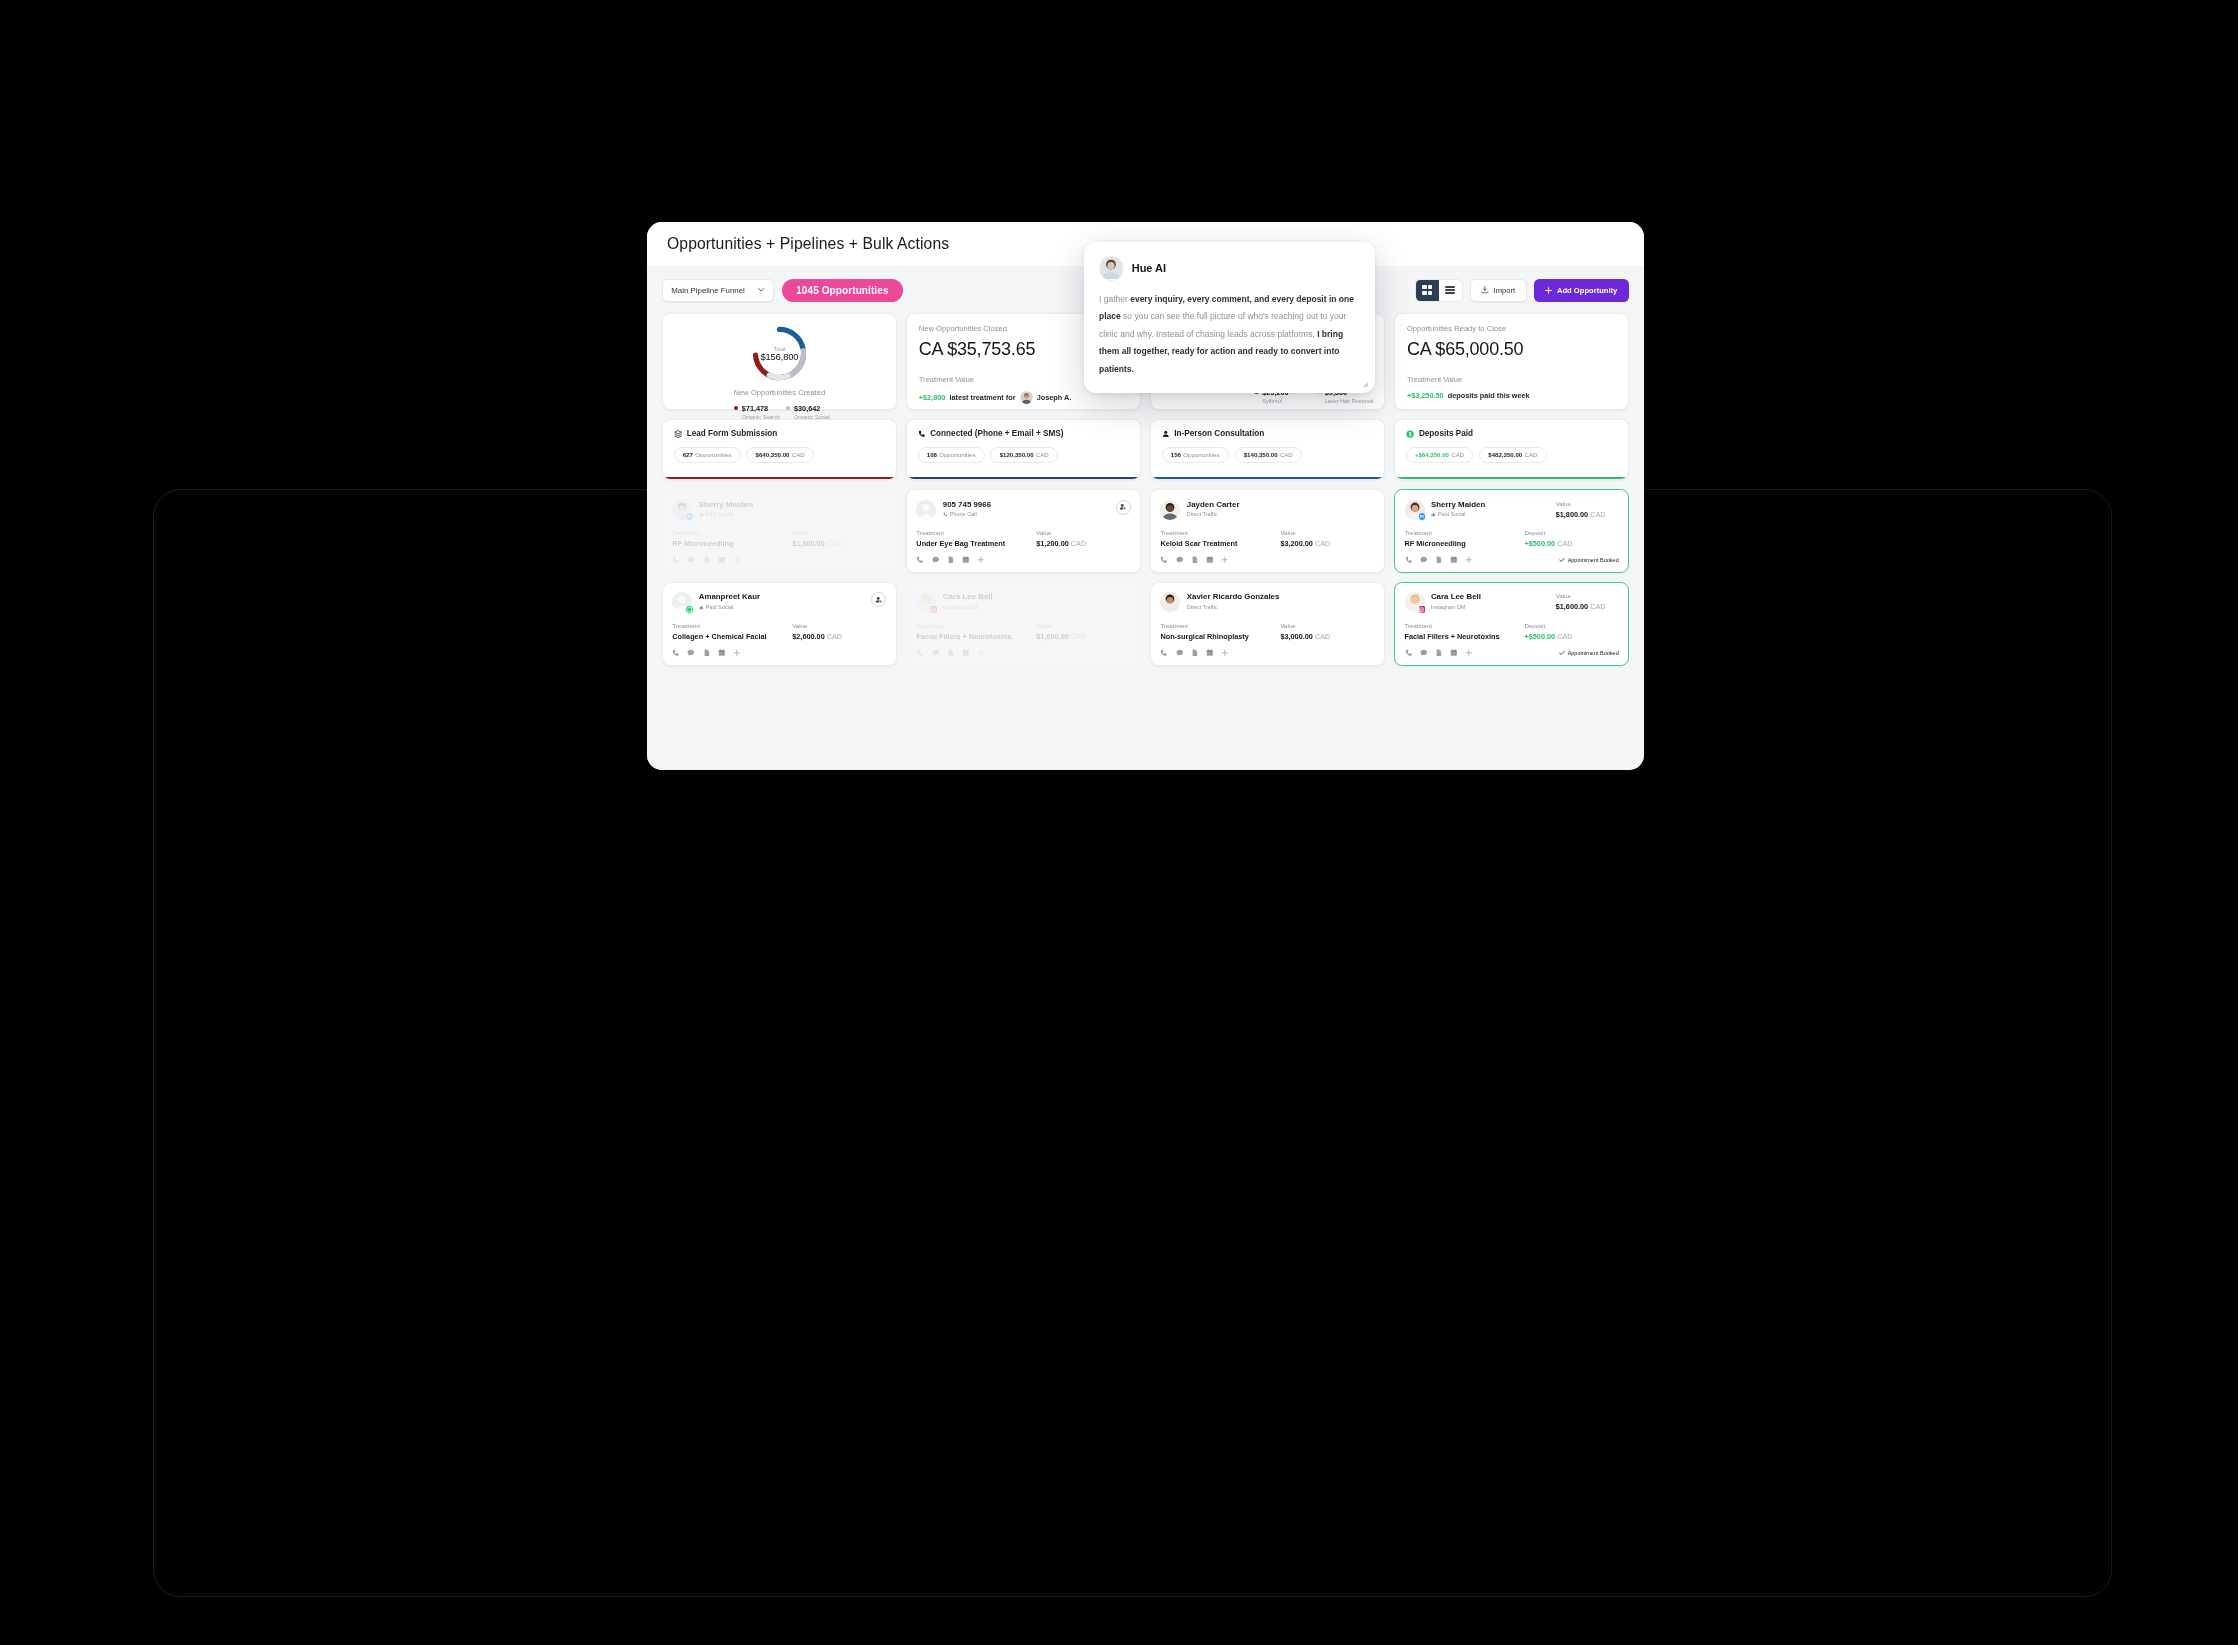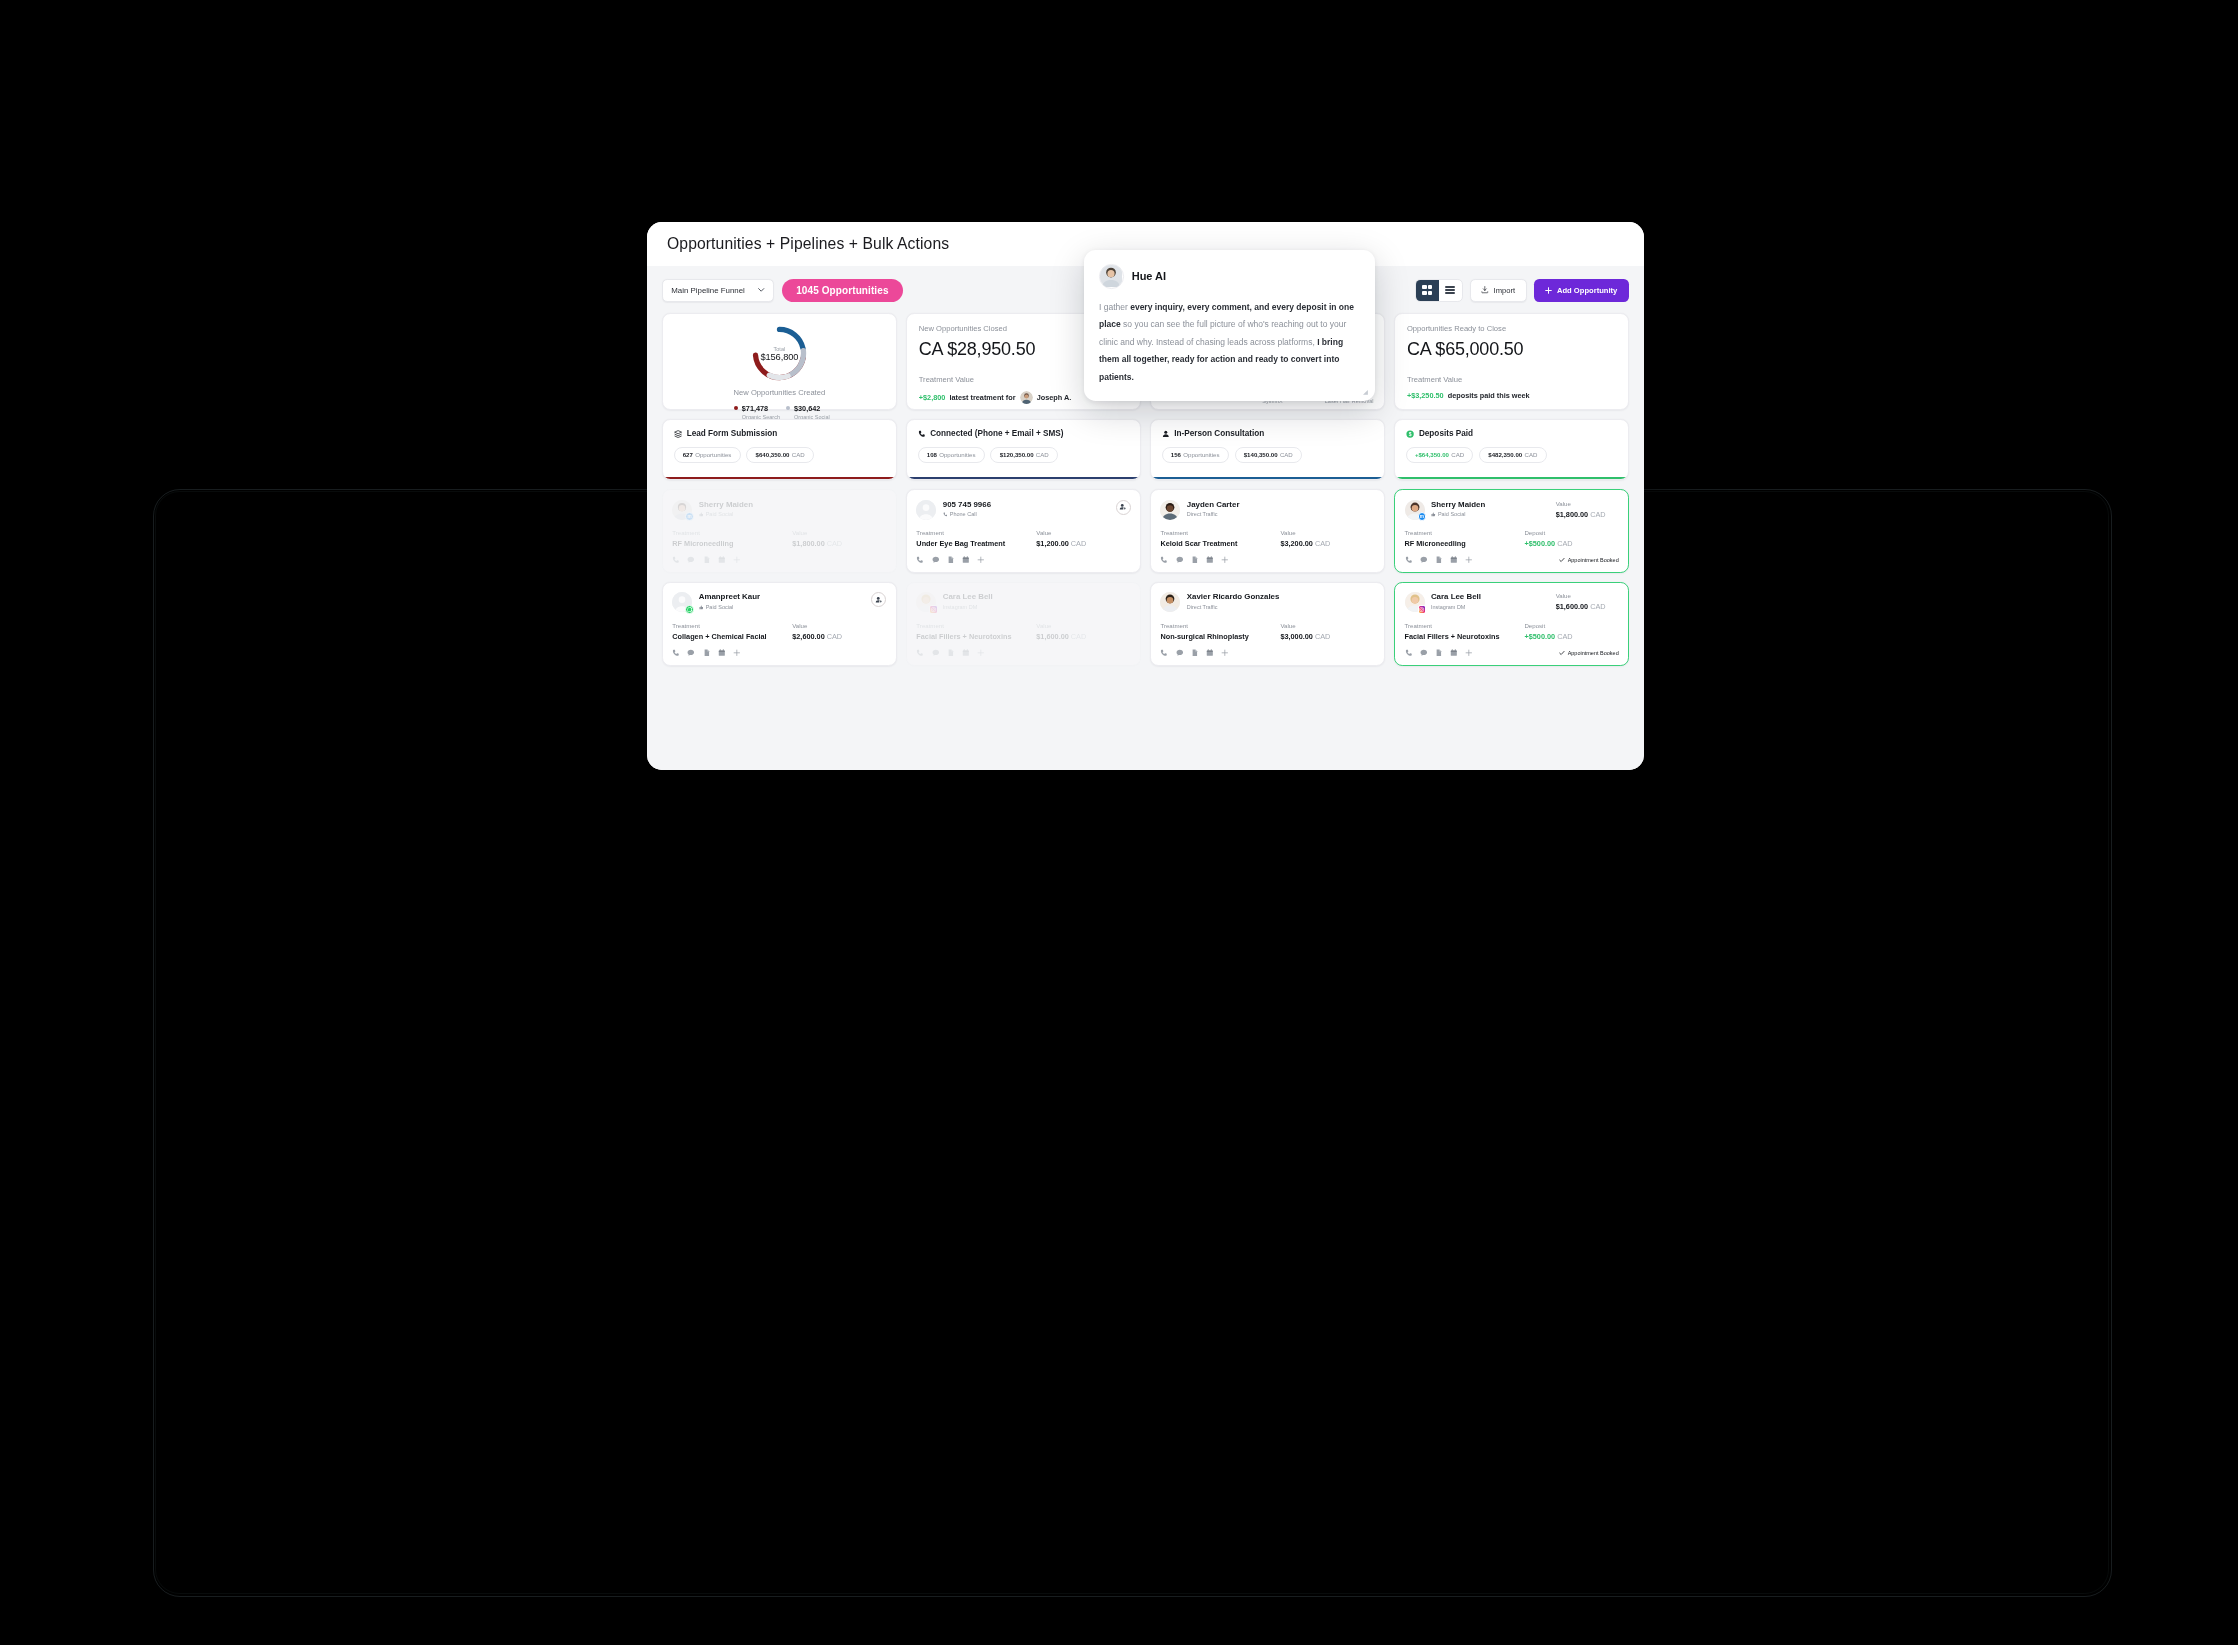--- a/index.html
+++ b/index.html
@@ -150,21 +150,21 @@
   .meta-val.pos { color: #2fbf6b; }
   .opp-foot { display: flex; align-items: center; margin-top: 8.2px; }
   .act-row { display: flex; align-items: center; gap: 7.6px; }
   .act { width: 7.6px; height: 7.6px; color: #9aa0a8; display: block; }
   .booked { margin-left: auto; font-size: 5.5px; color: #15181d; display: flex; align-items: center; gap: 2.9px; font-weight: 400; }
   
   .opp-card.won .opp-head { align-items: flex-start; }
   .won-right { margin-left: auto; text-align: left; min-width: 63px; }
   
   #hue-panel {
-    position: absolute; left: 1084px; top: 250px; width: 291px;
+    position: absolute; left: 1084px; top: 242px; width: 291px;
     background: #fff; border-radius: 11.7px; padding: 14px 15px 15px 15px;
     box-shadow: 0 10.5px 35px rgba(10,15,30,.18), 0 1.2px 5.8px rgba(10,15,30,.08);
     z-index: 40;
   }
   .hue-head { display: flex; align-items: center; gap: 8.2px; }
   .hue-ava { width: 24.5px; height: 24.5px; border-radius: 50%; overflow: hidden; border: 1.2px solid #ececf0; flex: none; }
   .hue-name { font-size: 11px; font-weight: 700; color: #14161a; }
   .hue-body { margin-top: 10.5px; font-size: 8.5px; line-height: 2.05; color: #8b9099; }
   .hue-body b { color: #2b2f36; font-weight: 700; }
   .hue-resize { position: absolute; right: 7px; bottom: 4.7px; font-size: 6.4px; color: #c7ccd3; }
@@ -279,21 +279,21 @@
                     <span class="legend-amt">$20,550</span>
                   </div>
                 <div class="legend-name">Paid Social</div>
               </div>
             </div>
           </div>
         </div>
 
         <div class="card stat-card">
           <div class="stat-label">New Opportunities Closed</div>
-          <div class="stat-value">CA $28,950.50</div>
+          <div class="stat-value">CA $35,753.65</div>
           <div class="stat-sub">Treatment Value</div>
           <div class="stat-foot">
             <span class="pos">+$2,800</span>
             <span>latest treatment for</span>
             <span class="avatar-mini">
               <svg width="13" height="13" viewBox="0 0 22 22">
                   <circle cx="11" cy="11" r="11" fill="#d9d2c8"></circle>
                   <circle cx="11" cy="8" r="4" fill="#6b5143"></circle>
                   <path d="M3 22c0-4.3 3.6-7 8-7s8 2.7 8 7z" fill="#4f6373"></path>
                   <circle cx="11" cy="9.2" r="3.3" fill="#c89a77"></circle>

